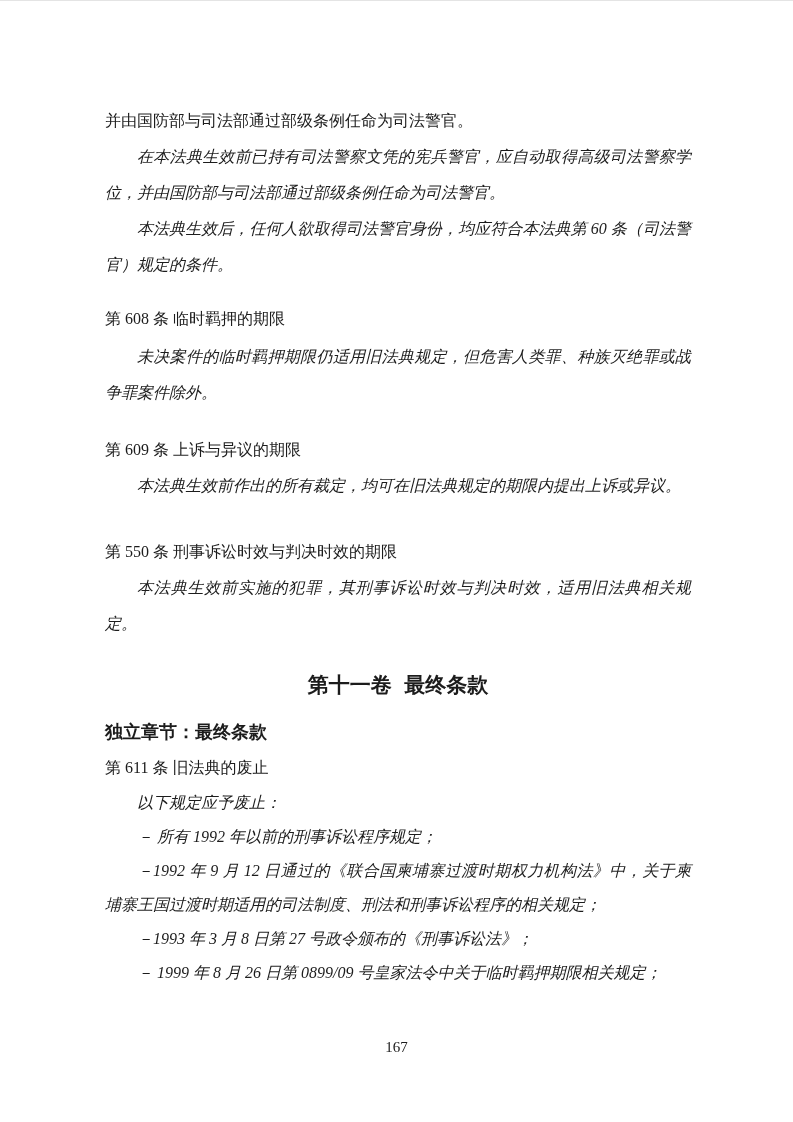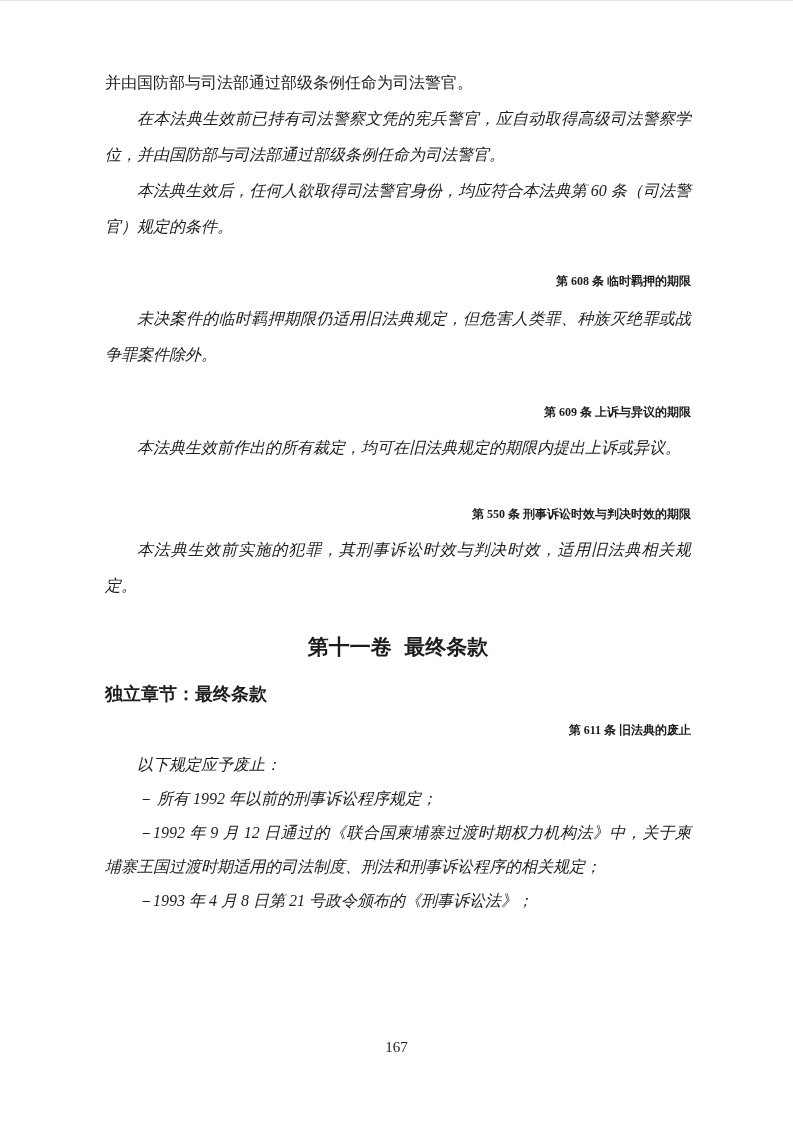--- a/index.html
+++ b/index.html
@@ -15,38 +15,38 @@
     border-top: 1px solid #e4e4e4;
     overflow: hidden;
     font-family: "Liberation Serif", "DejaVu Serif", serif;
     color: #1c1c1c;
   }
   .content {
     position: absolute;
     left: 105px;
     width: 586px;
     top: 0;
-    padding-top: 64px;
+    padding-top: 102px;
     font-size: 16px;
     line-height: 36px;
     text-align: justify;
   }
   .content p {
     margin: 0;
   }
   p.indent {
     text-indent: 2em;
     font-style: italic;
   }
   .article-heading {
     margin: 0;
-    font-size: 12px;
-    font-weight: bold;
+    font-size: 16px;
+    font-weight: normal;
     line-height: 36px;
-    text-align: right;
+    text-align: left;
   }
   .h-608 { margin-top: 18px; margin-bottom: 2px; }
   .h-609 { margin-top: 21px; }
   .h-610 { margin-top: 30px; }
   .h-611 { margin-top: 0; }
   .volume-heading {
     margin: 26px 0 0 0;
     font-size: 21px;
     font-weight: bold;
     line-height: 38px;
@@ -96,19 +96,20 @@
 
     <h1 class="volume-heading">第十一卷 最终条款</h1>
 
     <h2 class="chapter-heading">独立章节：最终条款</h2>
 
     <div class="repeal-section">
       <h2 class="article-heading h-611">第 611 条 旧法典的废止</h2>
       <p class="indent">以下规定应予废止：</p>
       <p class="indent">－ 所有 1992 年以前的刑事诉讼程序规定；</p>
       <p class="indent">－1992 年 9 月 12 日通过的《联合国柬埔寨过渡时期权力机构法》中，关于柬埔寨王国过渡时期适用的司法制度、刑法和刑事诉讼程序的相关规定；</p>
-      <p class="indent">－1993 年 4 月 8 日第 21 号政令颁布的《刑事诉讼法》；</p>
+      <p class="indent">－1993 年 3 月 8 日第 27 号政令颁布的《刑事诉讼法》；</p>
+      <p class="indent">－ 1999 年 8 月 26 日第 0899/09 号皇家法令中关于临时羁押期限相关规定；</p>
     </div>
 
   </div>
 
   <div class="page-number">167</div>
 </div>
 
 </body></html>

